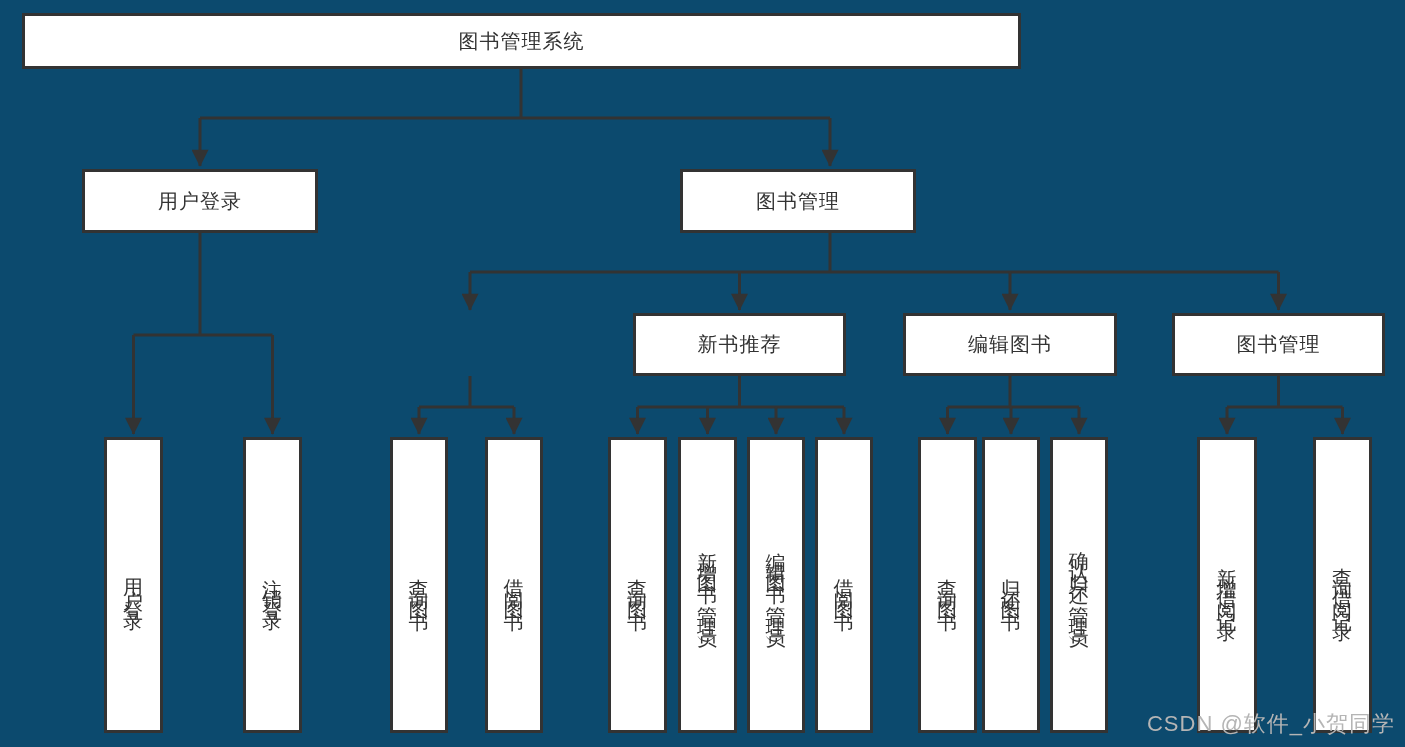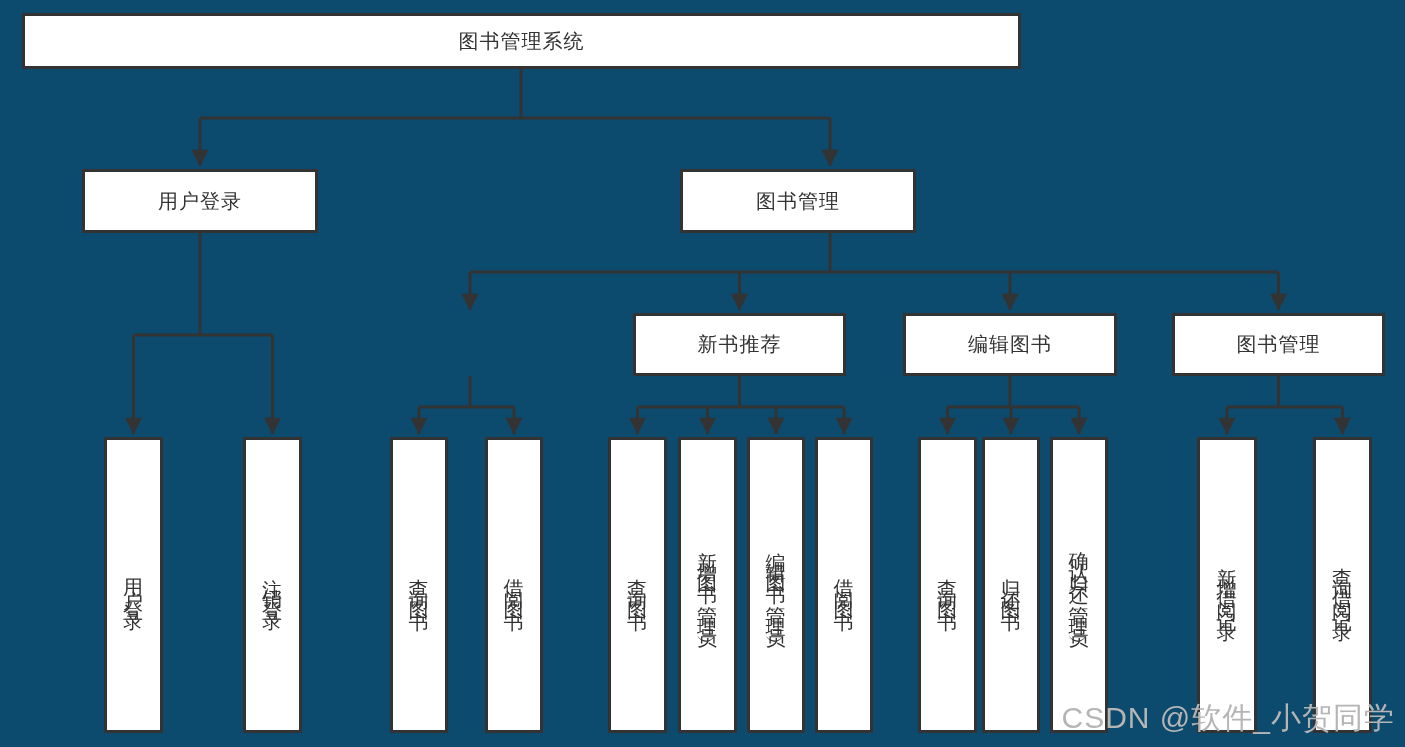--- a/index.html
+++ b/index.html
@@ -36,21 +36,21 @@
     text-orientation: mixed;
     letter-spacing: 0.55em;
     font-size: 20px;
     line-height: 1.1;
     white-space: normal;
   }
   .watermark {
     position: absolute;
     right: 10px;
     bottom: 8px;
-    font-size: 30px;
+    font-size: 22px;
     letter-spacing: 1px;
     color: #b5b5b5;
     z-index: 3;
   }
 </style>
 </head>
 <body>
 
 <div class="canvas">
 

